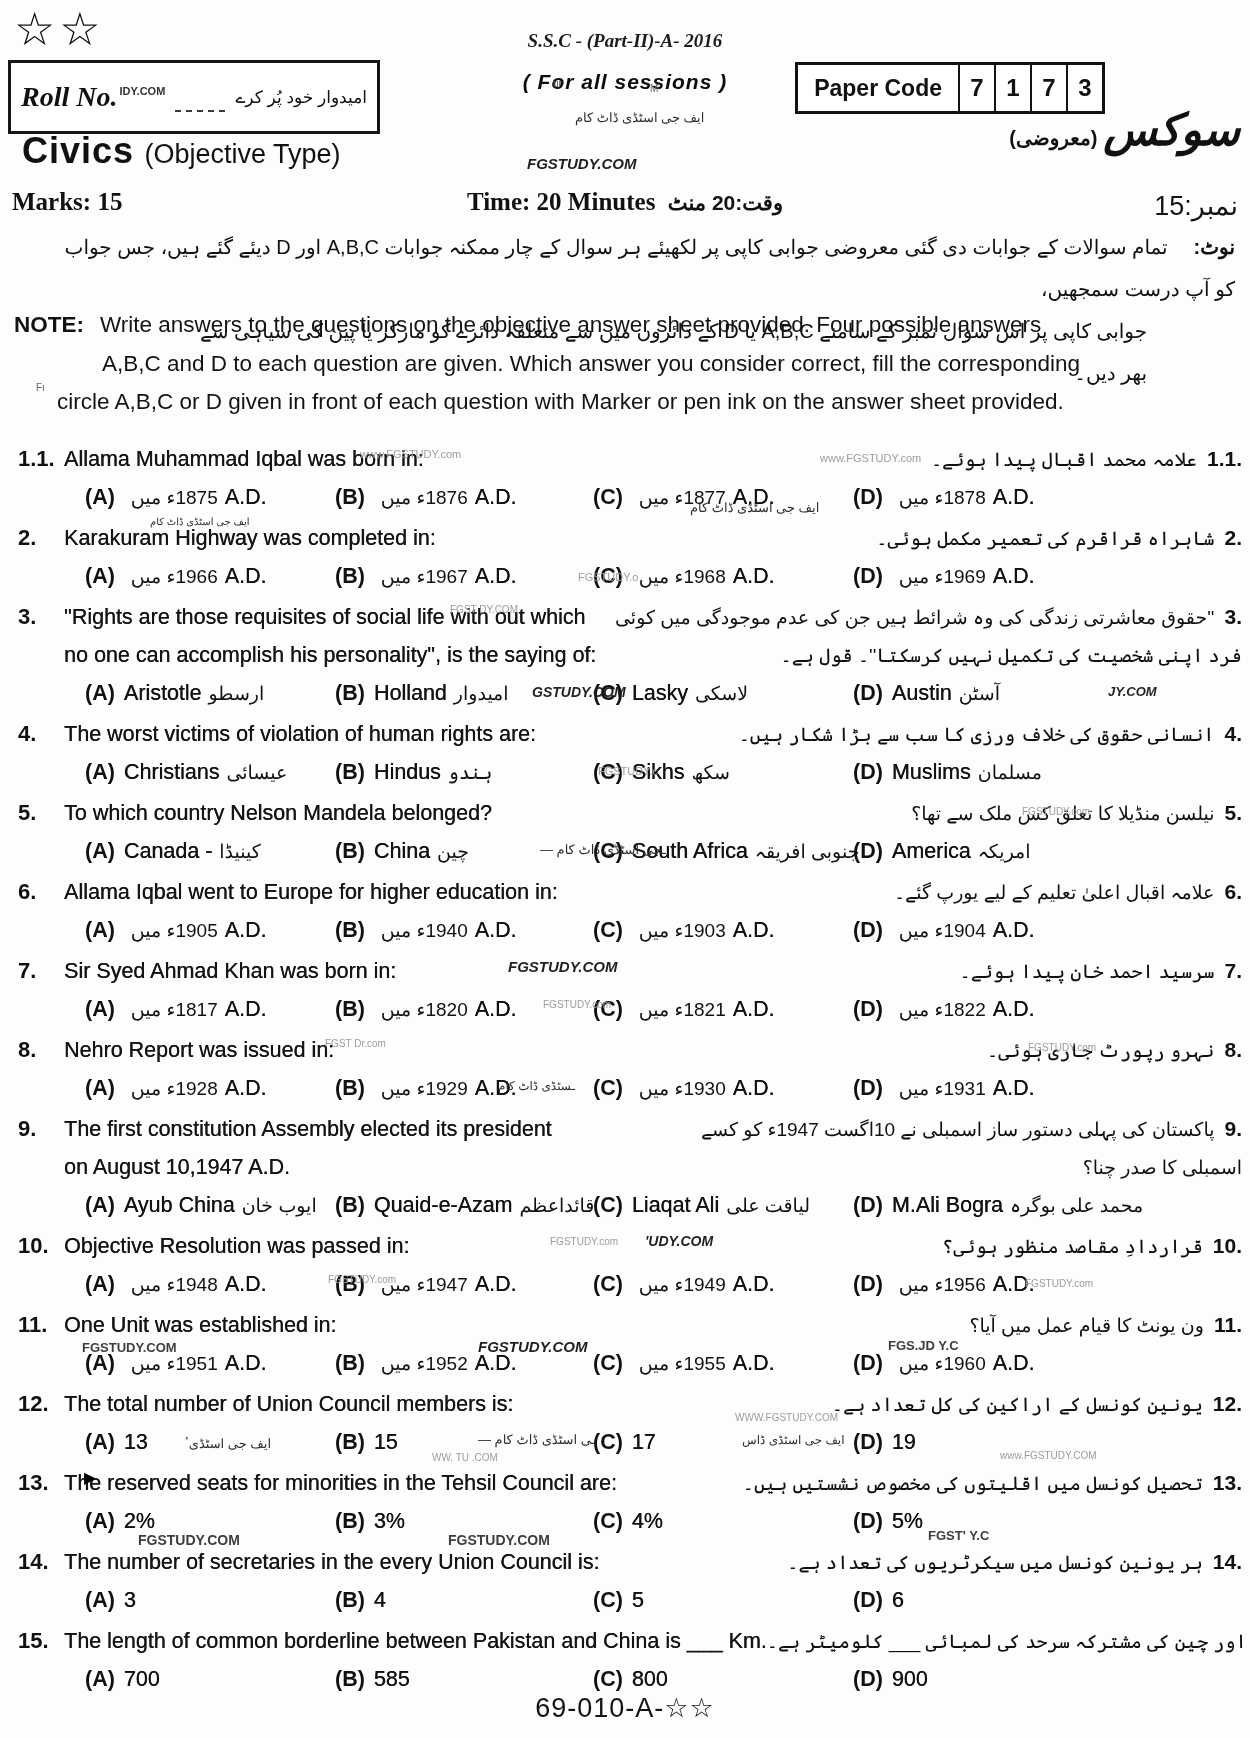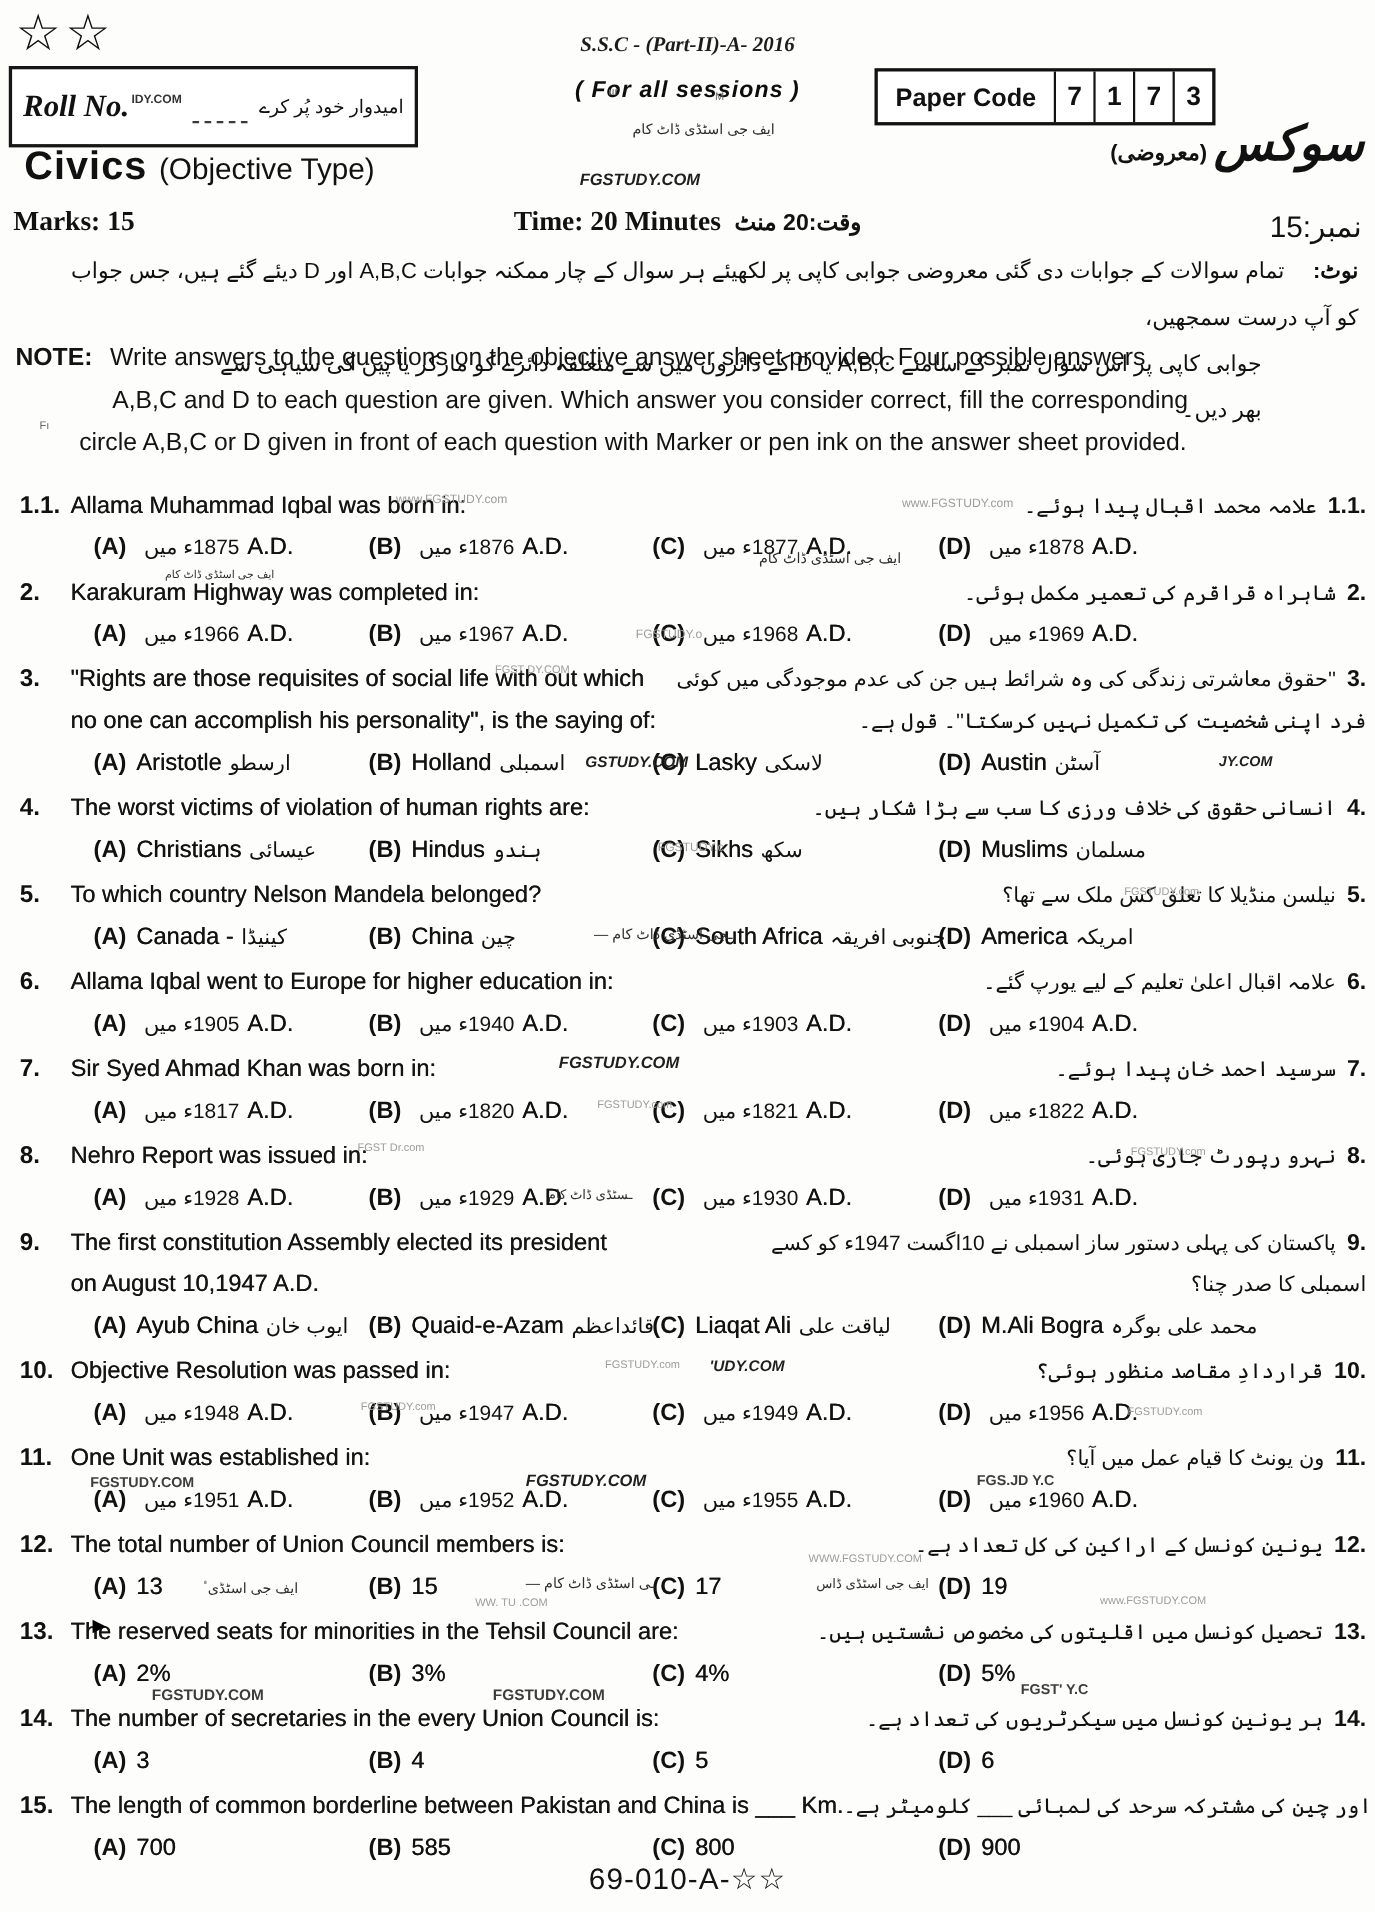--- a/index.html
+++ b/index.html
@@ -33,21 +33,21 @@
   .time-ur{font-size:21px;font-weight:bold;direction:rtl;unicode-bidi:isolate;margin-left:8px;}
   .num-ur{position:absolute;right:12px;top:190px;font-size:27px;font-weight:normal;direction:rtl;}
 
   
   .urdu-note{position:absolute;top:226px;left:40px;right:15px;direction:rtl;font-size:20px;line-height:42px;color:#101010;}
   .urdu-note .lbl{font-weight:bold;margin-left:26px;}
   .urdu-note .l2{margin-right:88px;margin-left:140px;}
   .en-note{position:absolute;top:306px;left:14px;right:20px;font-size:22.5px;line-height:38.5px;color:#131313;}
   .en-note .lbl{font-weight:bold;display:inline-block;width:86px;}
   .en-note .l2{margin-left:88px;}
-  .en-note .l3{margin-left:58px;}
+  .en-note .l3{margin-left:43px;}
 
   
   .questions{position:absolute;top:440px;left:18px;right:8px;}
   .q{margin-bottom:3px;}
   .q-head{display:flex;justify-content:space-between;align-items:baseline;height:38px;line-height:38px;}
   .q-left{display:flex;align-items:baseline;white-space:nowrap;}
   .q-left.cont{padding-left:46px;}
   .q-num{font-weight:bold;font-size:22px;min-width:42px;margin-right:4px;}
   .q-text{font-size:21.5px;color:#141414;text-shadow:0.3px 0 0 #222;}
   .q-right{direction:rtl;display:flex;gap:10px;align-items:baseline;white-space:nowrap;}
@@ -178,21 +178,21 @@
         <div class="q-head">
           <div class="q-left cont">
             <span class="q-text">no one can accomplish his personality",  is the saying of:</span>
           </div>
           <div class="q-right" dir="rtl">
             <span class="q-text-ur">فرد اپنی شخصیت کی تکمیل نہیں کرسکتا''۔ قول ہے۔</span>
           </div>
         </div>
         <div class="q-opts">
           <div class="opt"><span class="opt-label">(A)</span><span class="opt-text">Aristotle</span><span class="opt-ur">ارسطو</span></div>
-          <div class="opt"><span class="opt-label">(B)</span><span class="opt-text">Holland</span><span class="opt-ur">اسمبلی</span></div>
+          <div class="opt"><span class="opt-label">(B)</span><span class="opt-text">Holland</span><span class="opt-ur">امیدوار</span></div>
           <div class="opt"><span class="opt-label">(C)</span><span class="opt-text">Lasky</span><span class="opt-ur">لاسکی</span></div>
           <div class="opt"><span class="opt-label">(D)</span><span class="opt-text">Austin</span><span class="opt-ur">آسٹن</span></div>
         </div>
       </div>
       <div class="q">
         <div class="q-head">
           <div class="q-left">
             <span class="q-num">4.</span>
             <span class="q-text">The worst victims of violation of human rights are:</span>
           </div>

